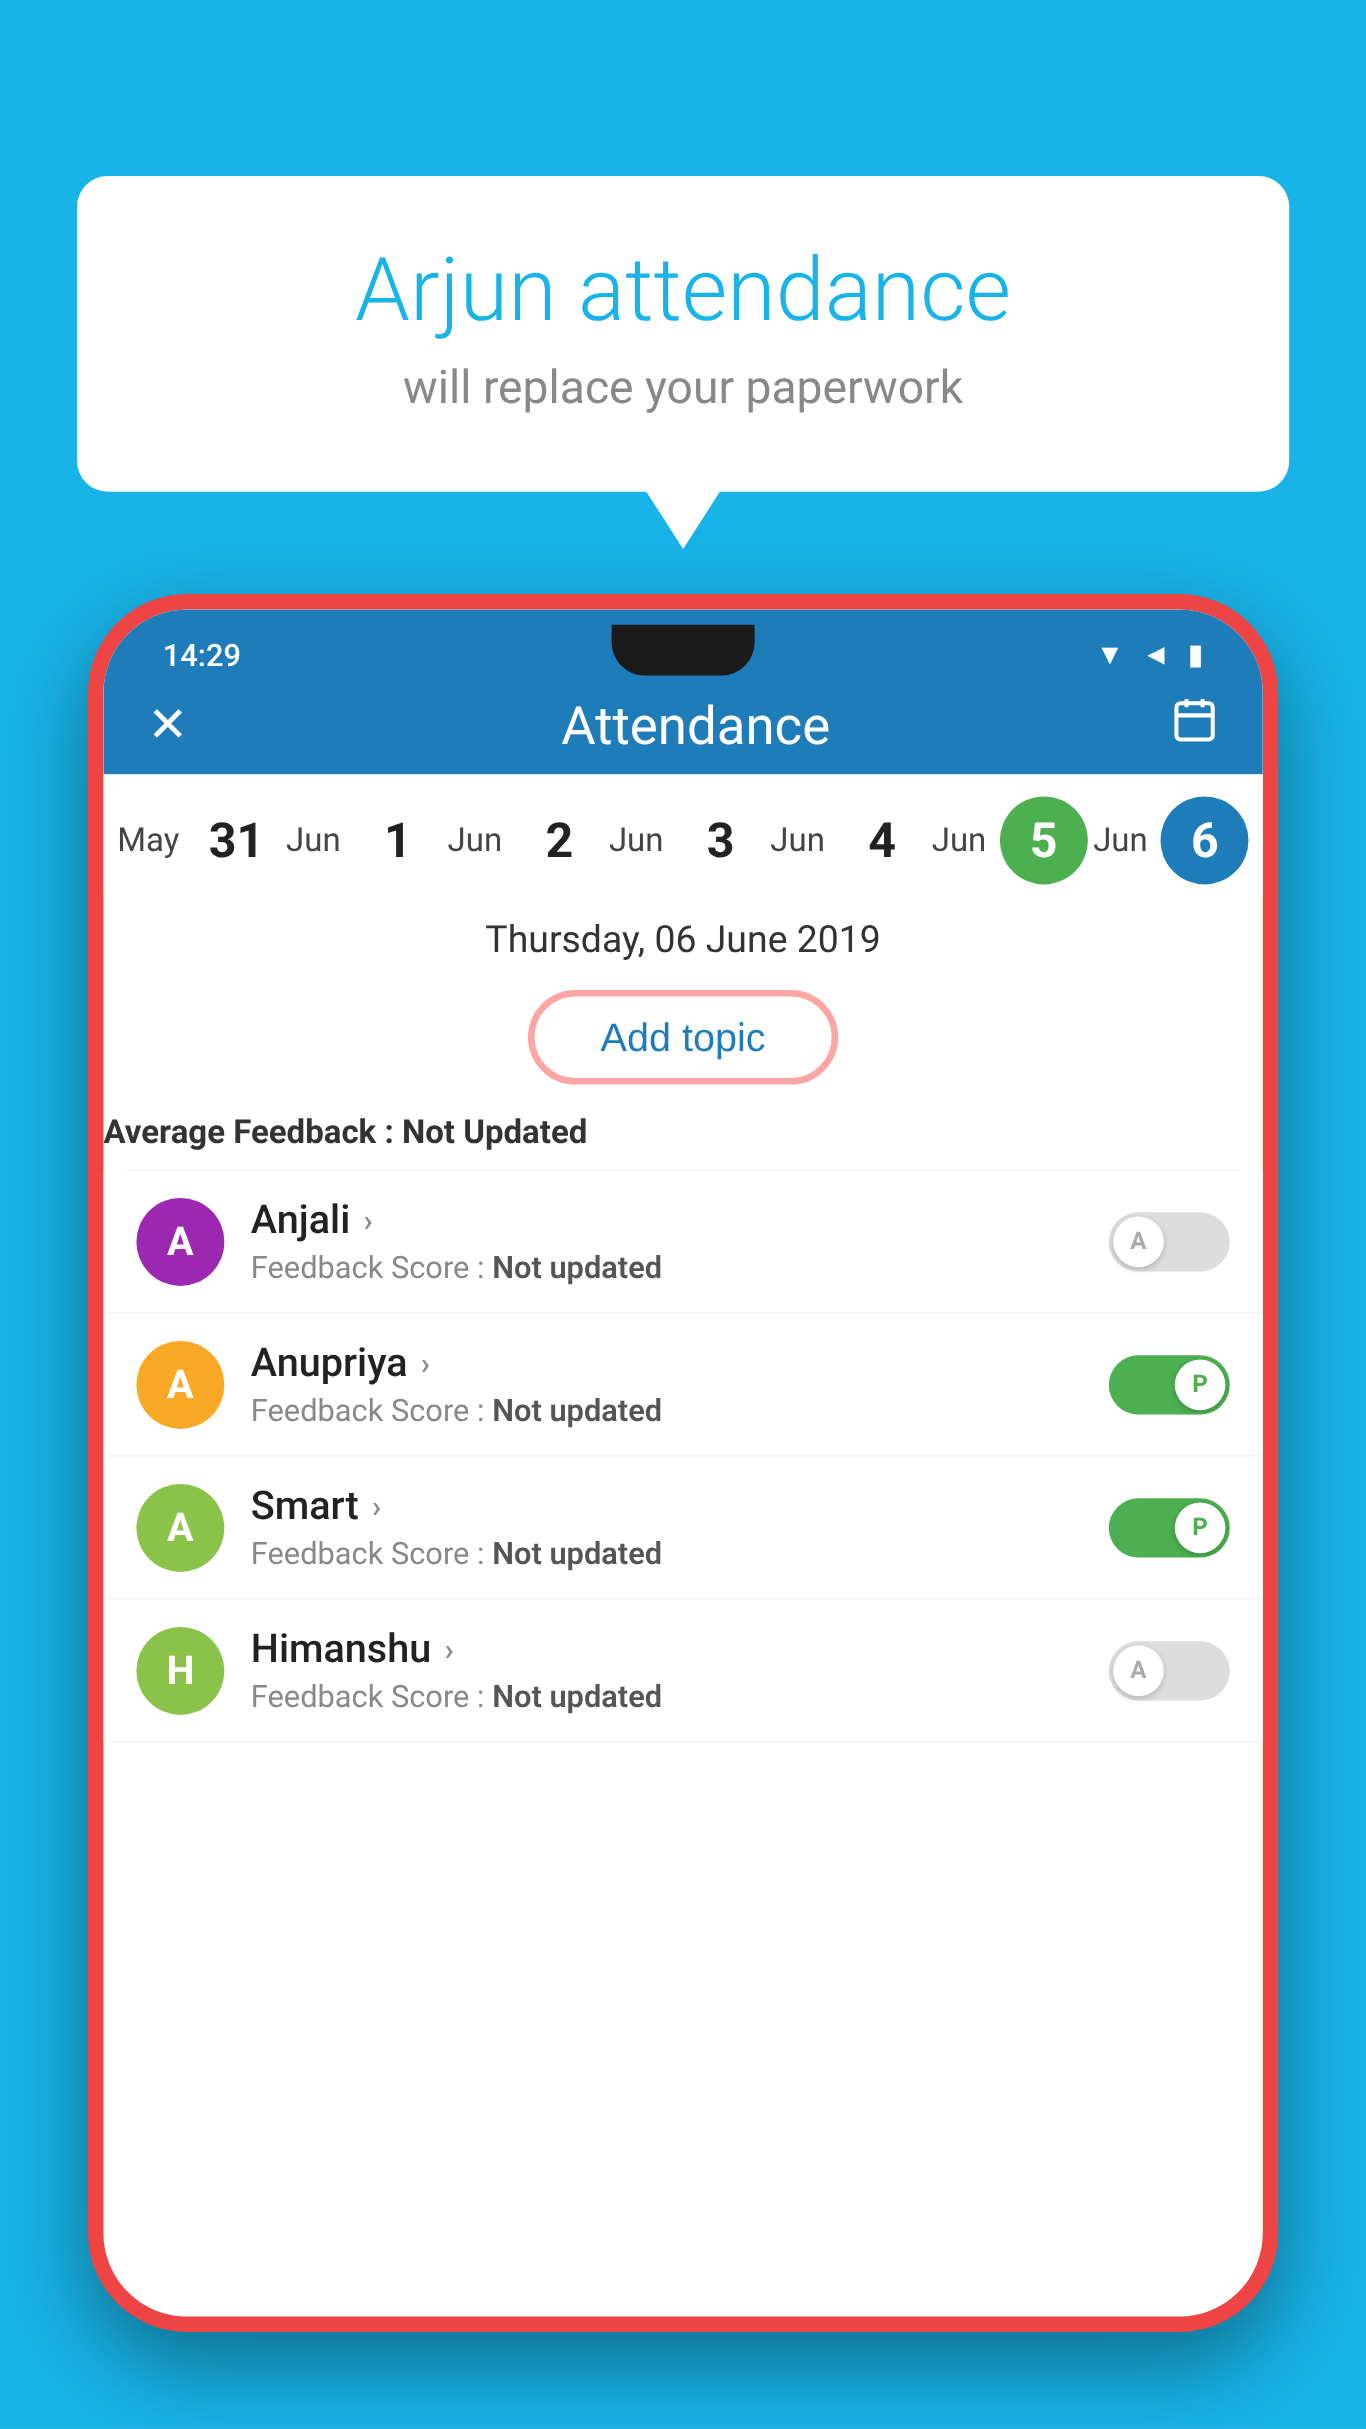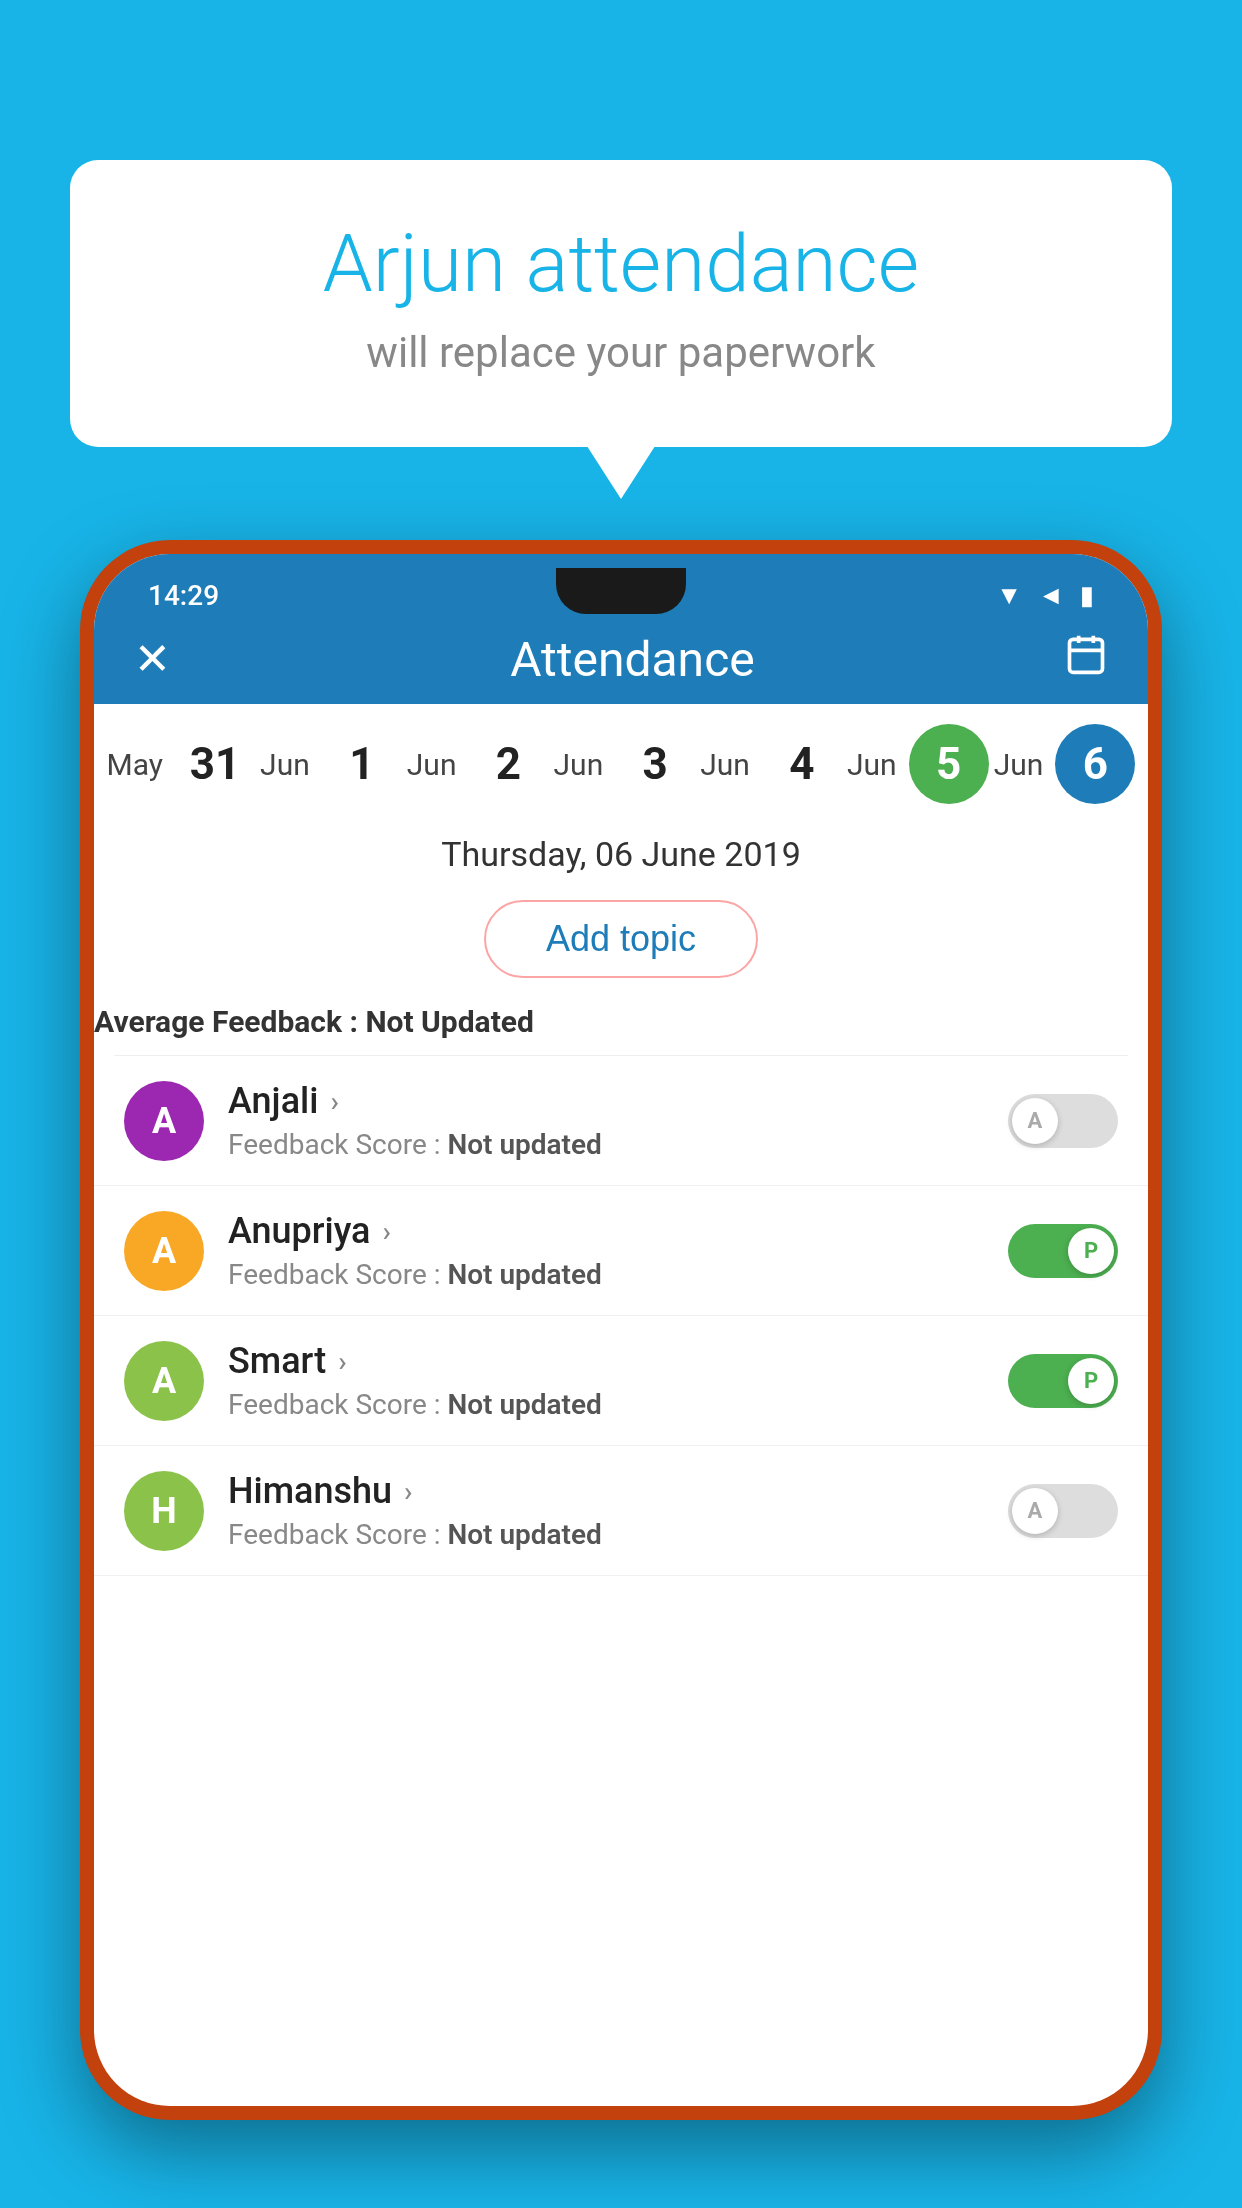--- a/index.html
+++ b/index.html
@@ -59,21 +59,21 @@
     
     .phone-container {
       position: absolute;
       top: 540px;
       left: 80px;
       right: 80px;
       bottom: 0;
     }
 
     .phone-frame {
-      background: #c2410c;
+      background: #ef4444;
       border-radius: 90px;
       padding: 14px;
       position: relative;
       width: 100%;
       height: 1580px;
       box-shadow: 0 30px 80px rgba(0,0,0,0.4);
     }
 
     .status-bar {
       position: absolute;
@@ -234,21 +234,21 @@
       font-size: 34px;
       color: #333;
       font-weight: 400;
     }
 
     
     .add-topic-btn {
       display: block;
       width: fit-content;
       margin: 16px auto;
-      border: 2px solid #fca5a5;
+      border: 6px solid #fca5a5;
       border-radius: 50px;
       padding: 16px 60px;
       font-size: 36px;
       color: #1e7db8;
       background: white;
       cursor: pointer;
     }
 
     
     .avg-feedback {

